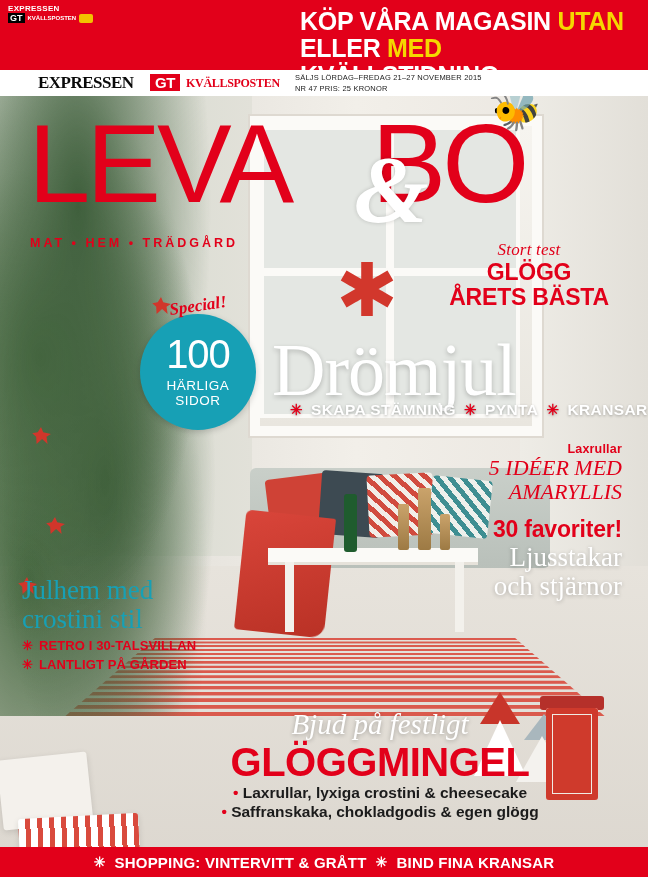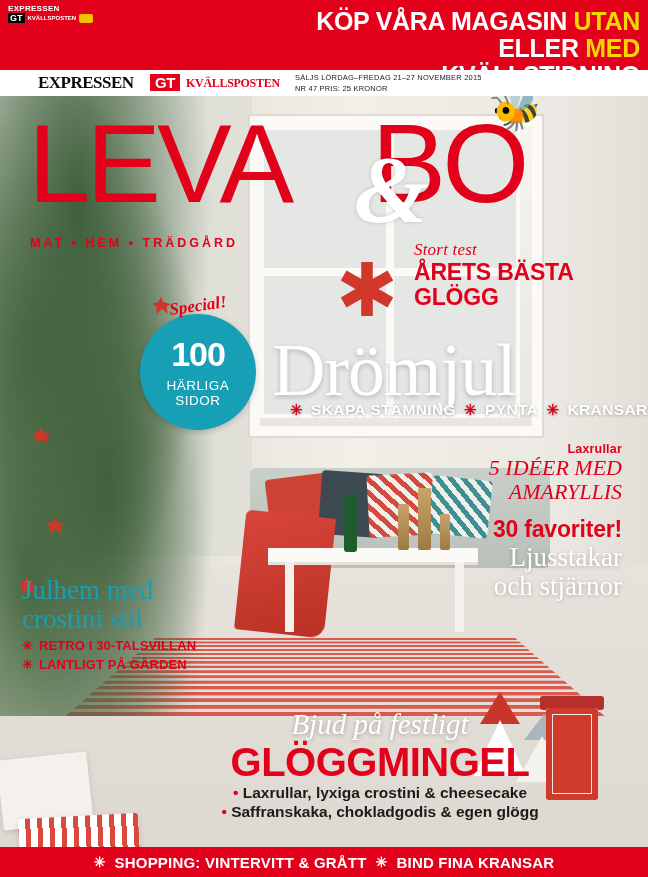--- a/index.html
+++ b/index.html
@@ -76,21 +76,20 @@
   }
   .banner-right {
     position: absolute;
     left: 300px; top: 8px;
     width: 340px;
     color: #ffffff;
     font-weight: bold;
     font-size: 25px;
     line-height: 27px;
     letter-spacing: -.3px;
-    text-align: right;
   }
   .banner-right .hl { color: #f5d800; }
 
   
   .masthead-strip {
     position: absolute;
     left: 0; top: 70px;
     width: 648px;
     height: 26px;
     background: #ffffff;
@@ -340,23 +339,23 @@
     left: 30px; top: 140px;
     font-size: 12.5px;
     font-weight: bold;
     color: #e2001a;
     letter-spacing: 3px;
   }
 
   
   .teaser-glogg {
     position: absolute;
-    right: 44px; top: 144px;
+    right: 24px; top: 144px;
     width: 190px;
-    text-align: left;
+    text-align: center;
     color: #e2001a;
   }
   .teaser-glogg .tg-small {
     font-family: "Liberation Serif", serif;
     font-style: italic;
     font-size: 17px;
     letter-spacing: .2px;
   }
   .teaser-glogg .tg-big {
     font-weight: bold;
@@ -380,22 +379,22 @@
     position: absolute;
     left: 0; right: 0; top: -18px;
     font-family: "Liberation Serif", serif;
     font-style: italic;
     font-weight: bold;
     font-size: 17px;
     color: #e2001a;
     transform: rotate(-8deg);
   }
   .circle-100 .c-num {
-    font-weight: bold;
-    font-size: 34px;
+    font-weight: normal;
+    font-size: 40px;
     line-height: 48px;
     padding-top: 16px;
     letter-spacing: -1px;
   }
   .circle-100 .c-l1,
   .circle-100 .c-l2 {
     font-size: 13.5px;
     line-height: 15px;
     letter-spacing: .5px;
   }
@@ -632,22 +631,22 @@
     <div class="logo">
       <div class="logo-text">
         <span>LEVA</span><span style="visibility:hidden">&nbsp;&nbsp;&nbsp;</span><span>BO</span>
       </div>
       <div class="logo-amp">&amp;</div>
     </div>
     <div class="logo-sub">MAT • HEM • TRÄDGÅRD</div>
 
     <div class="teaser-glogg">
       <div class="tg-small">Stort test</div>
+      <div class="tg-big">GLÖGG</div>
       <div class="tg-big">ÅRETS BÄSTA</div>
-      <div class="tg-big">GLÖGG</div>
     </div>
 
     <div class="snowflake-deco">✱</div>
 
     <div class="circle-100">
       <div class="c-special">Special!</div>
       <div class="c-num">100</div>
       <div class="c-l1">HÄRLIGA</div>
       <div class="c-l2">SIDOR</div>
     </div>

